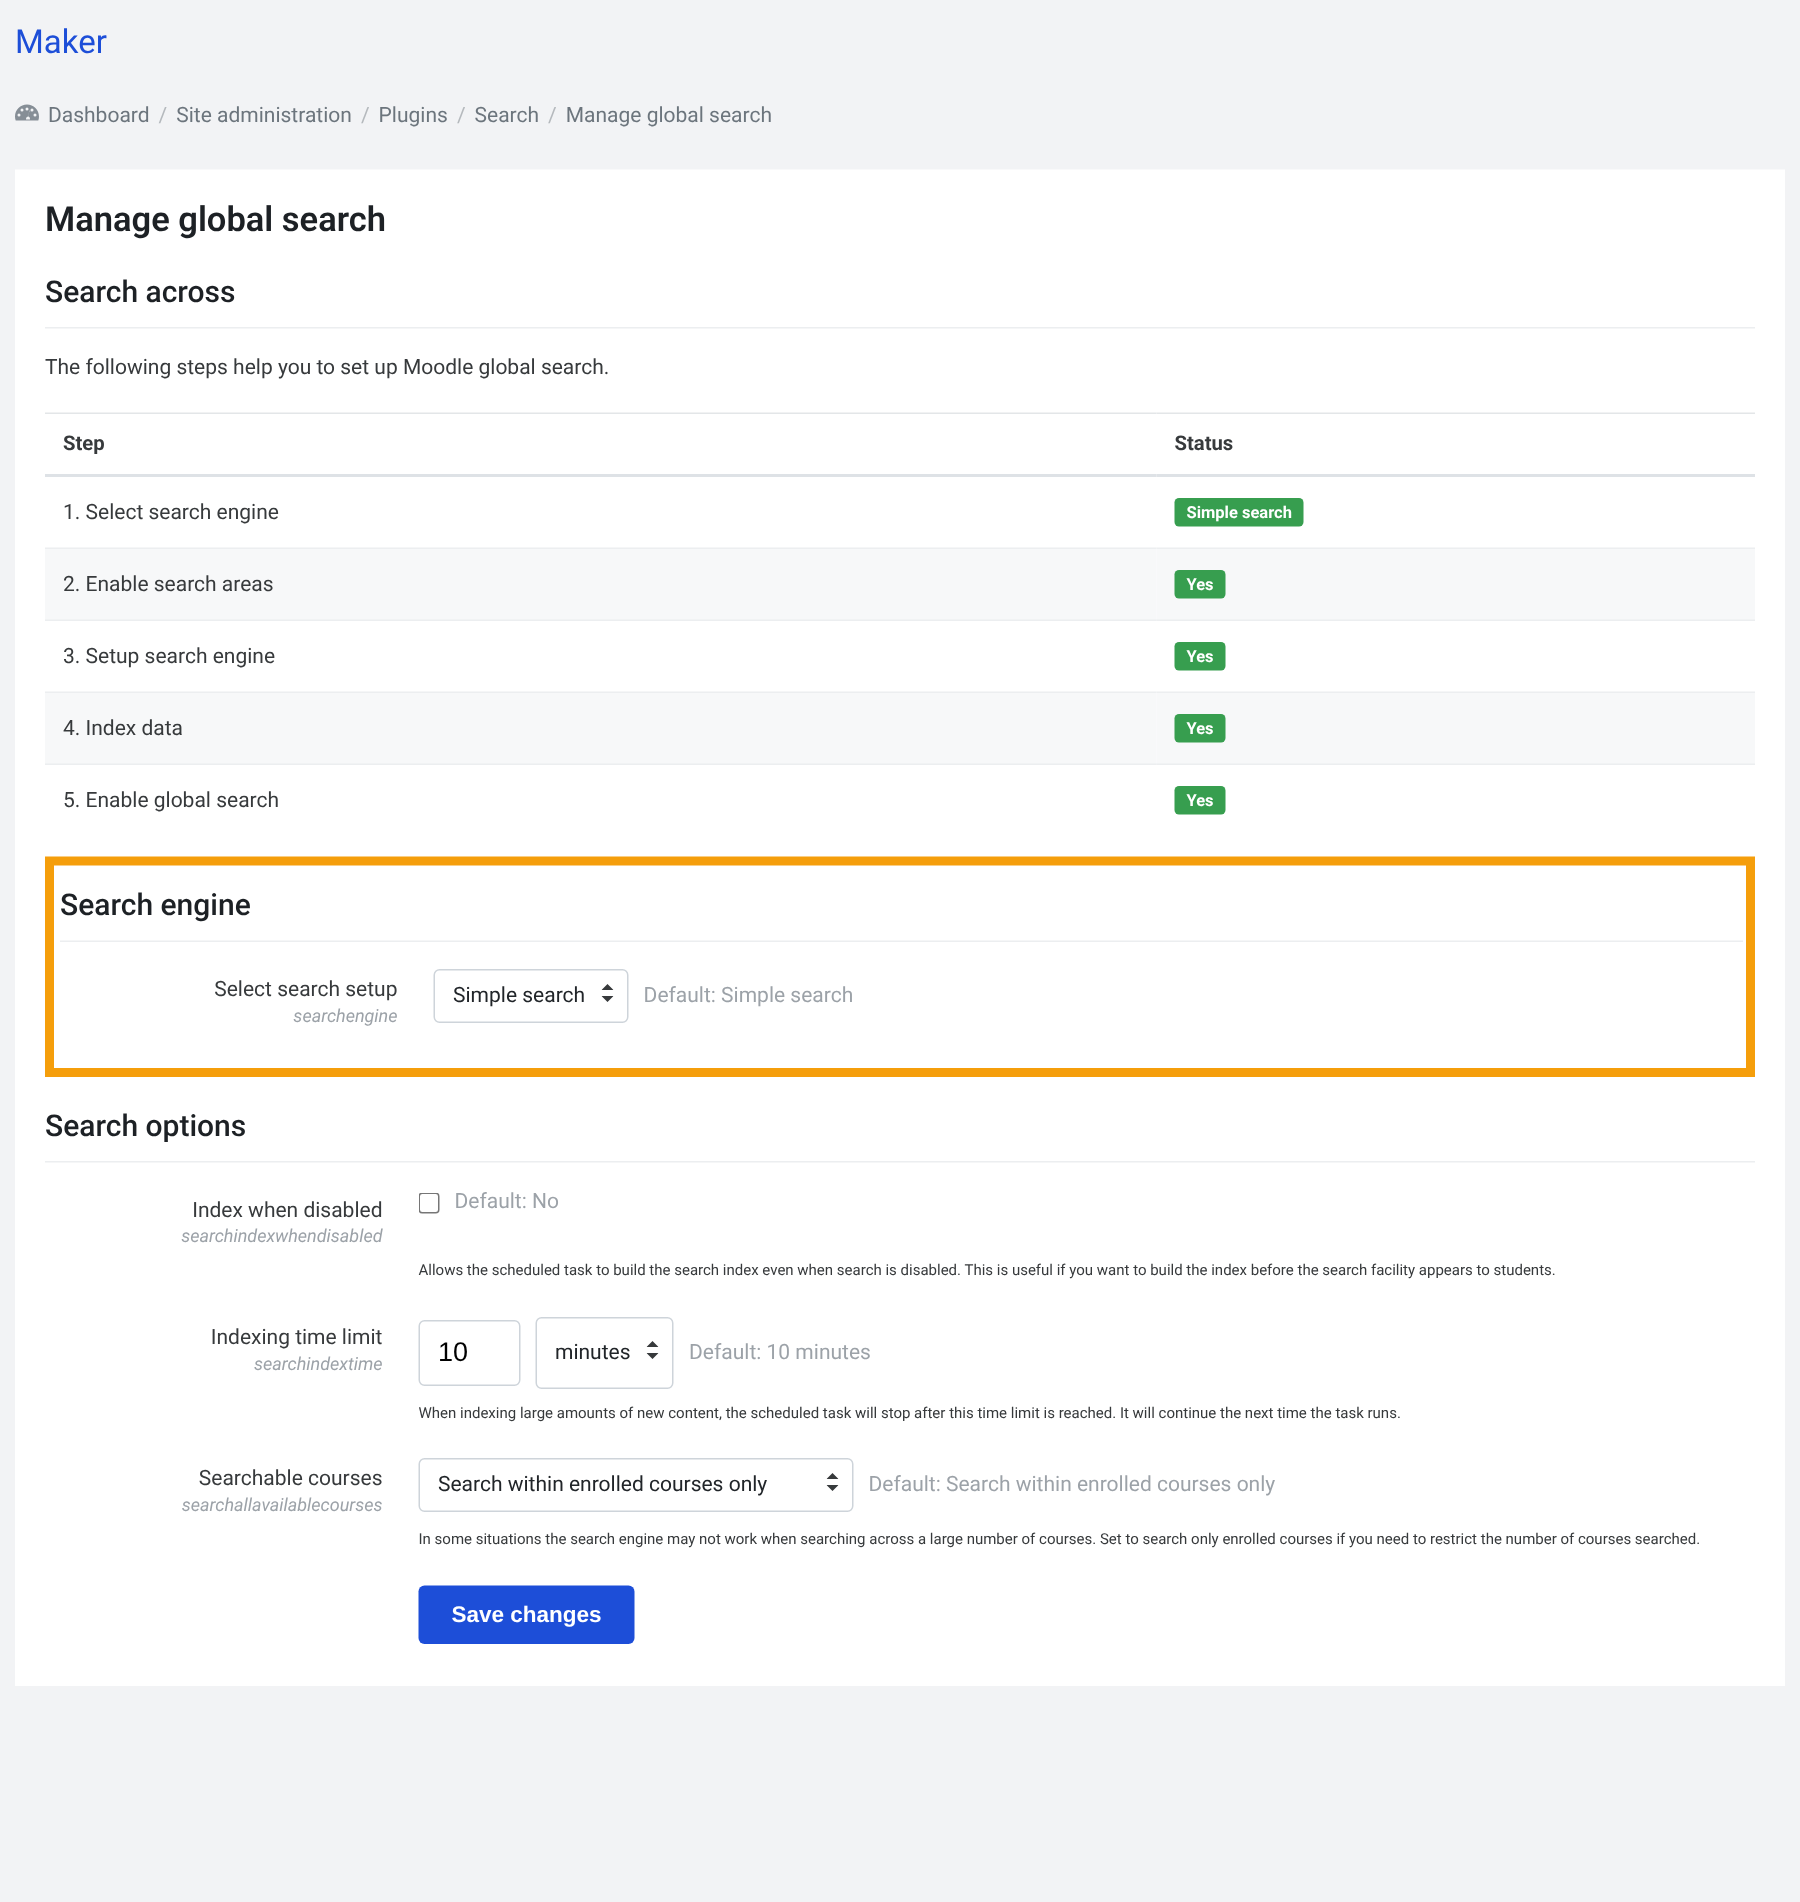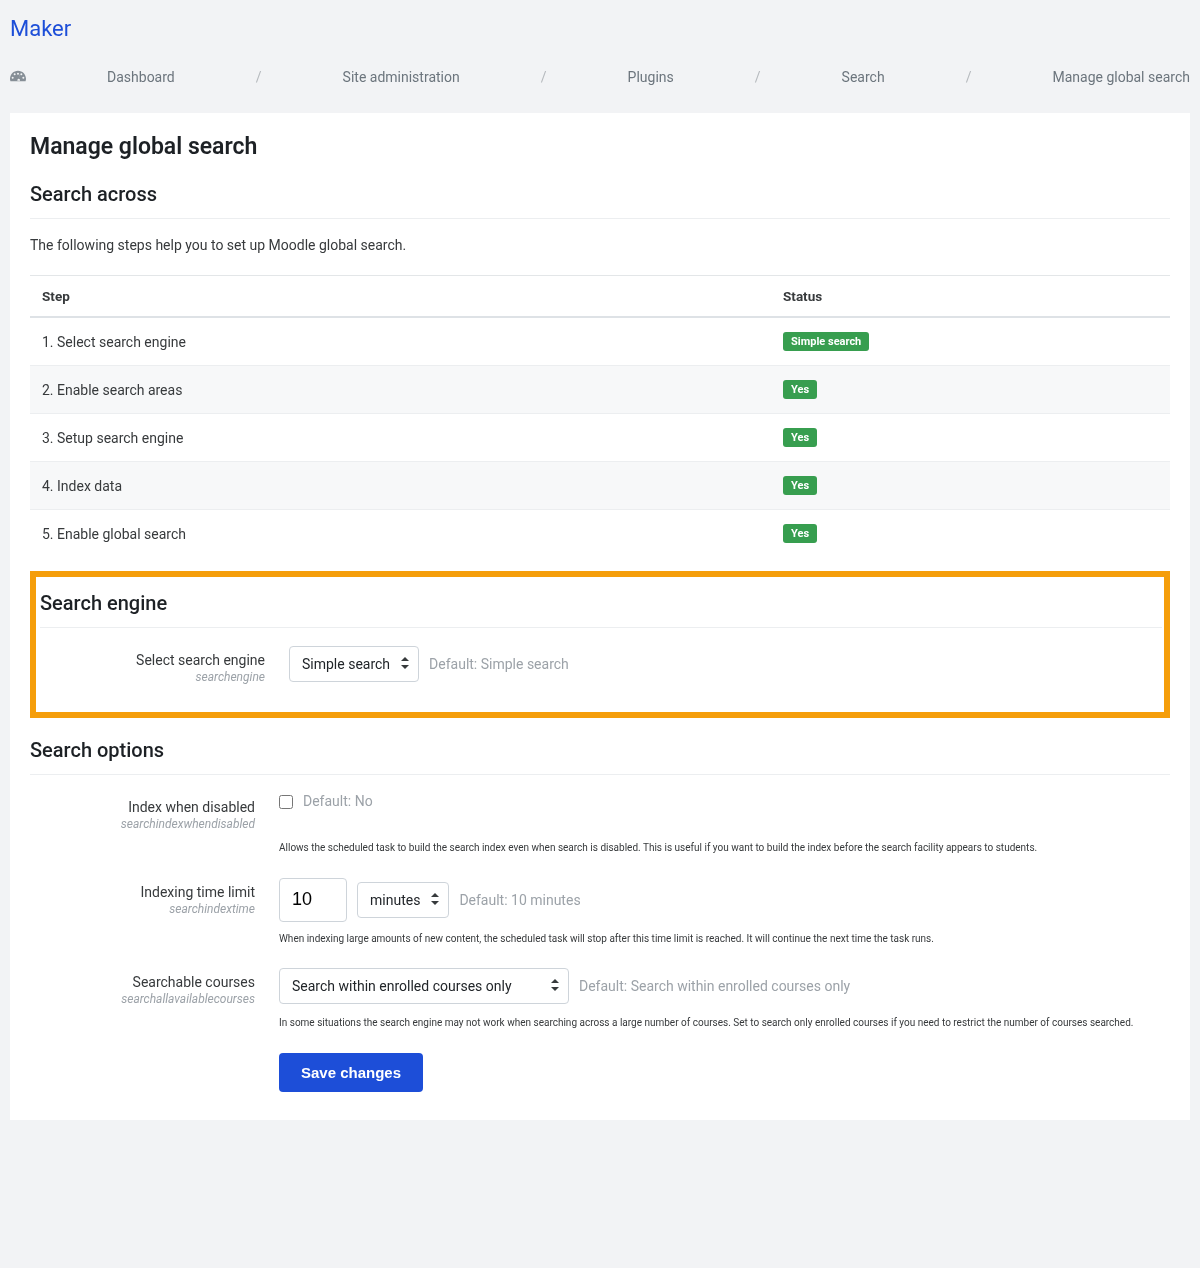--- a/index.html
+++ b/index.html
@@ -17,21 +17,20 @@
   margin-bottom: 28px;
 }
 .breadcrumb {
   display: flex;
   align-items: center;
   gap: 6px;
   color: #6c757d;
   font-size: 14px;
   margin-bottom: 28px;
   flex-wrap: wrap;
-  justify-content: space-between;
 }
 .breadcrumb .dash-icon svg { width: 16px; height: 12px; fill: #868e96; }
 .breadcrumb a { color: #6c757d; text-decoration: none; }
 .breadcrumb .sep { color: #b5b9bd; }
 .card {
   background: #fff;
   padding: 20px 20px 28px 20px;
 }
 h1.page-title {
   font-size: 23px;
@@ -133,21 +132,21 @@
   position: relative;
   display: inline-flex;
   align-items: center;
   border: 1px solid #ced4da;
   border-radius: 4px;
   background: #fff;
   height: 36px;
   padding: 0 28px 0 12px;
   cursor: pointer;
 }
-.select-wrap.small { height: 36px; }
+.select-wrap.small { height: 48px; }
 .select-wrap .select-value { font-size: 14px; color: #212529; }
 .select-wrap .caret {
   position: absolute;
   right: 9px;
   top: 50%;
   transform: translateY(-50%);
 }
 .select-wrap .caret svg { width: 8px; height: 12px; fill: #373a3c; }
 input[type="text"].num-input {
   border: 1px solid #ced4da;
@@ -233,21 +232,21 @@
         <td><span class="badge">Yes</span></td>
       </tr>
     </tbody>
   </table>
 
   <div class="highlight-box">
     <h2 class="section-title">Search engine</h2>
     <hr class="rule">
     <div class="form-row">
       <div class="form-label-col">
-        <div class="form-label">Select search engine</div>
+        <div class="form-label">Select search setup</div>
         <div class="form-subid">searchengine</div>
       </div>
       <div class="form-input-col">
         <div class="select-wrap">
           <span class="select-value">Simple search</span>
           <span class="caret"><svg viewBox="0 0 8 12">
                 <path d="M4 0L0 4h8L4 0zm0 12l4-4H0l4 4z"></path>
               </svg></span>
         </div>
         <span class="default-text">Default: Simple search</span>

